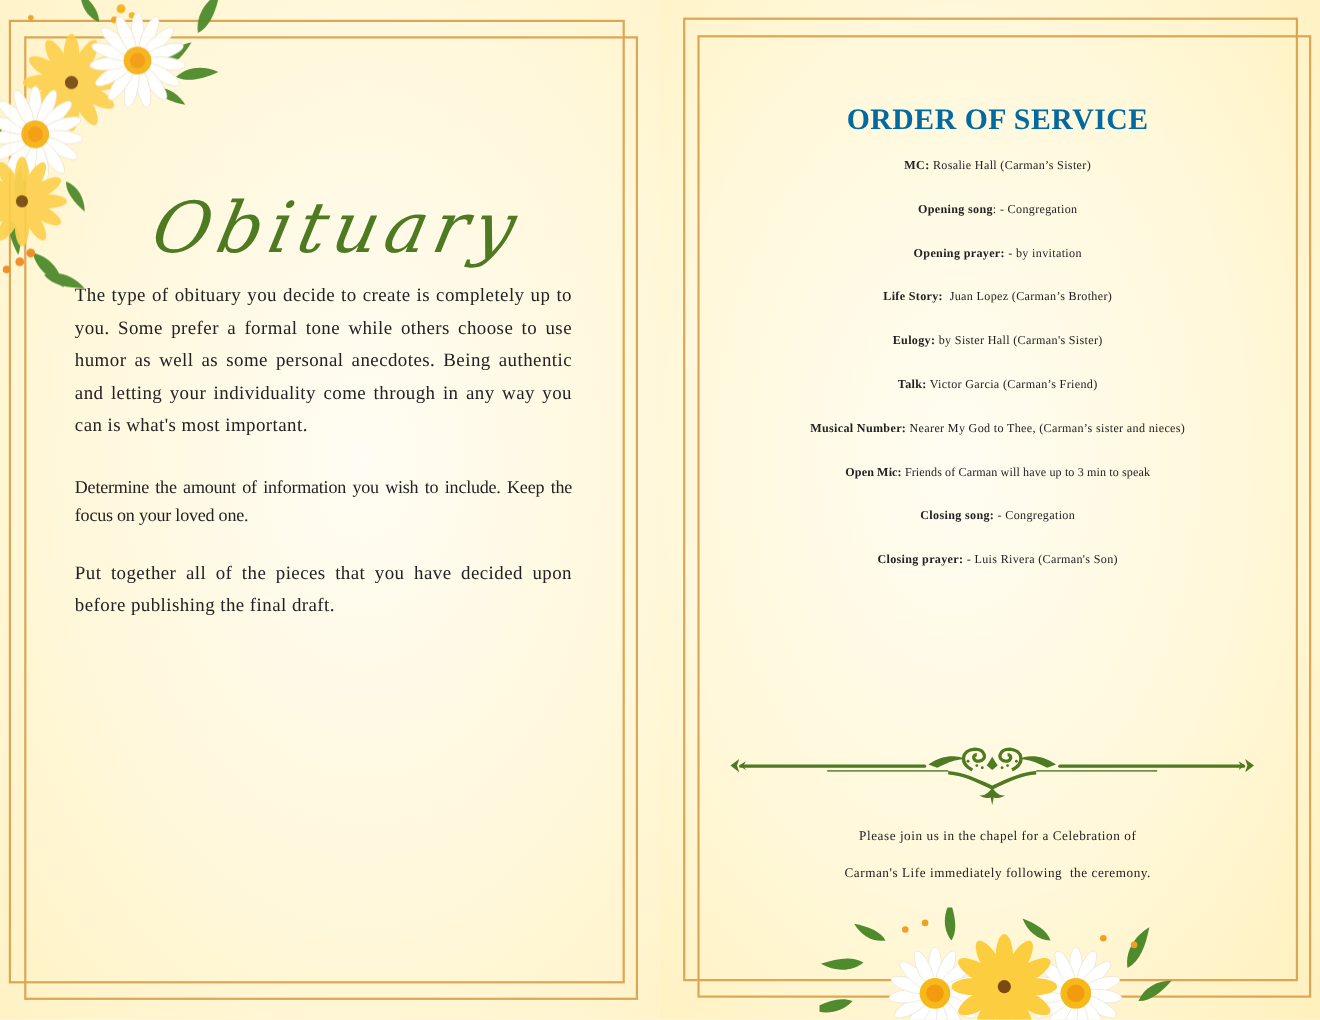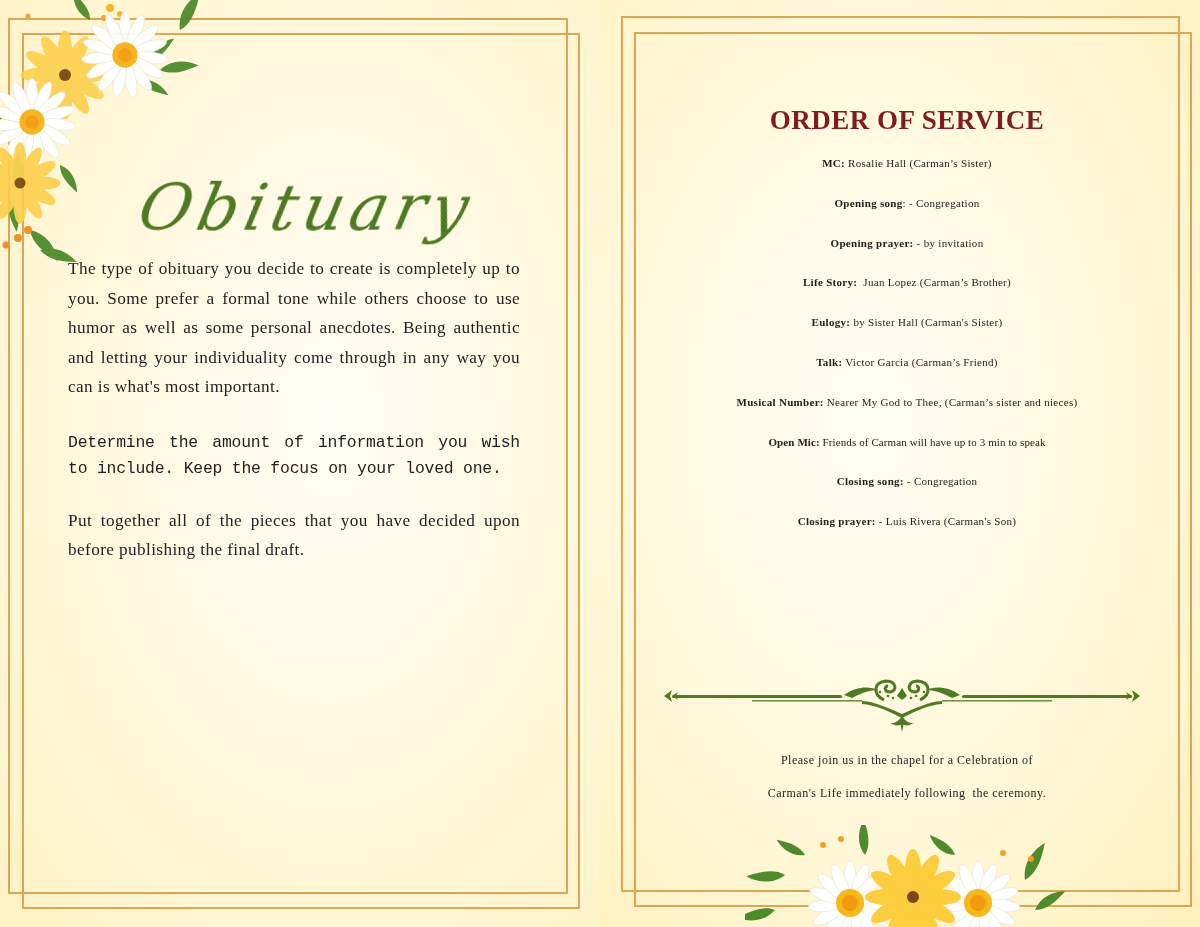--- a/index.html
+++ b/index.html
@@ -14,26 +14,26 @@
   .frame{position:absolute;border:2px solid #dca653;box-sizing:border-box;}
 
   
   .obit-title{position:absolute;left:140px;top:128px;width:330px;text-align:center;
     font-family:"DejaVu Serif",serif;font-style:italic;font-size:64px;color:#4e7a22;
     letter-spacing:6px;transform:skewX(-12deg);font-weight:normal;}
   .obit-body{position:absolute;left:68px;top:254px;width:452px;font-size:17.2px;}
   .obit-body p{margin:0;text-align:justify;text-align-last:left;line-height:29.5px;letter-spacing:0.4px;}
   .p1{margin-bottom:28px !important;}
   .p2{margin-bottom:28px !important;}
-  .p3{font-size:16.4px;line-height:26px !important;letter-spacing:-0.2px !important;margin-bottom:24px !important;font-family:Liberation Mono, monospace;}
+  .p3{font-size:16.4px;line-height:26px !important;letter-spacing:-0.2px !important;margin-bottom:24px !important;}
   .p4{margin-bottom:29px !important;}
 
   
   .service{position:absolute;left:640px;top:86px;width:534px;text-align:center;}
-  .service-title{font-size:27px;font-weight:bold;color:#7f1d1d;letter-spacing:0.5px;margin:16px 0 6px 0;line-height:36px;}
+  .service-title{font-size:27px;font-weight:bold;color:#0369a1;letter-spacing:0.5px;margin:4px 0 6px 0;line-height:36px;}
   .service-item{font-size:11px;line-height:39.8px;margin:0;letter-spacing:0.3px;}
   .service-item b{font-weight:bold;}
   .divider{position:absolute;left:662px;top:678px;width:480px;height:56px;}
   .closing{position:absolute;left:640px;top:744px;width:534px;text-align:center;
     font-size:12px;line-height:33px;letter-spacing:0.5px;}
   .bouquet{position:absolute;}
 </style>
 </head>
 <body>
 

